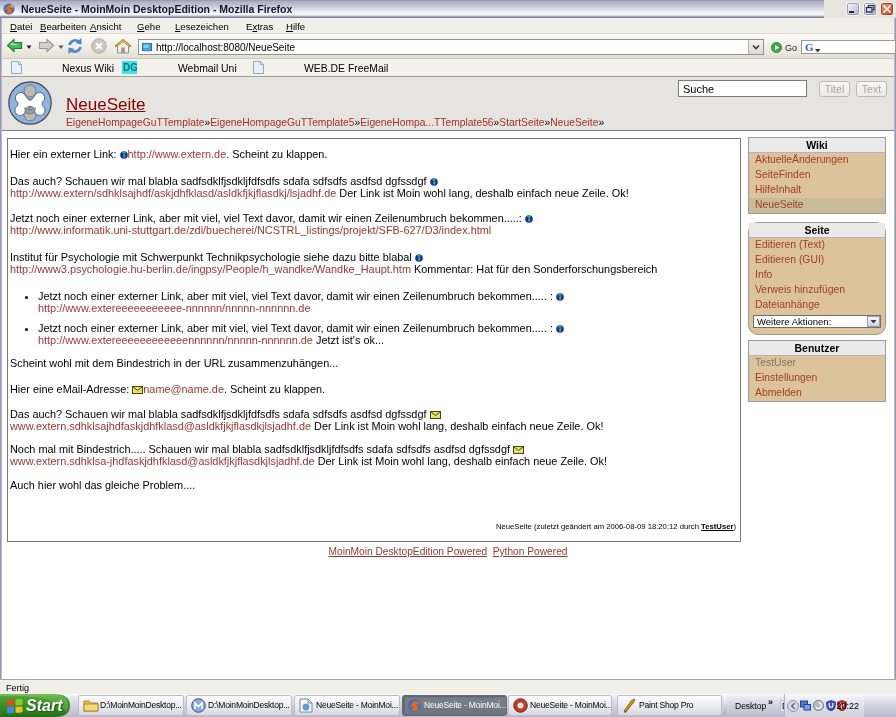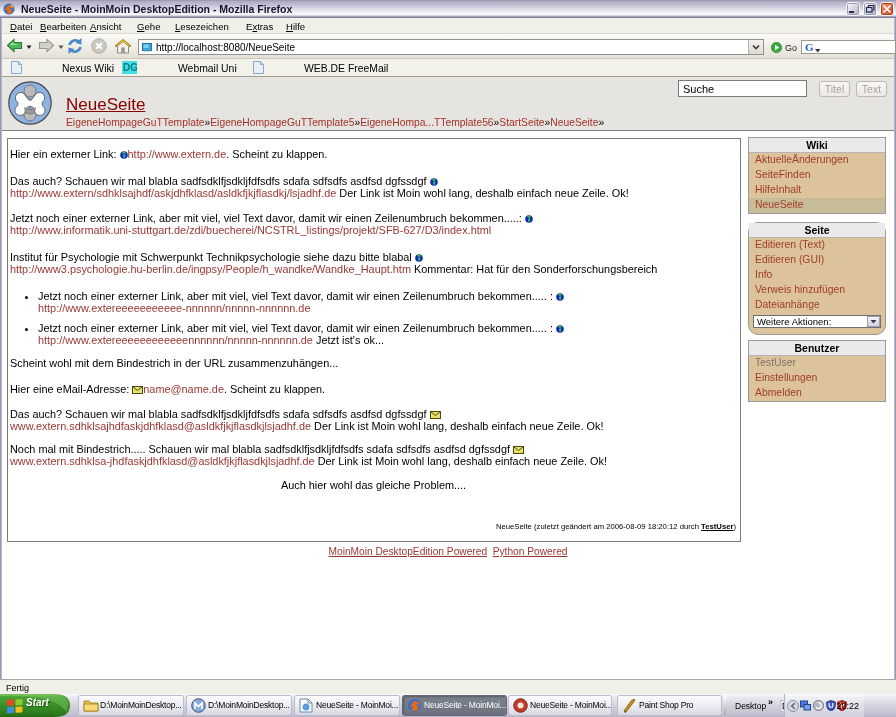--- a/index.html
+++ b/index.html
@@ -1,18 +1,18 @@
 <!DOCTYPE html>
 <html><head><meta charset="utf-8"><style>
 * { margin:0; padding:0; box-sizing:border-box; }
 html,body { width:896px; height:717px; overflow:hidden; font-family:"Liberation Sans",sans-serif; }
 body { position:relative; background:#E5E4DF; }
 
 
-#titlebar { position:absolute; left:0; top:0; width:896px; height:18px;
+#titlebar { position:absolute; left:0; top:0; width:824px; height:18px;
   background:linear-gradient(to bottom,#8e8da6 0,#abaac0 1px,#b6b5ca 3px,#c8c7d8 6px,#dcdbe6 9px,#efeef4 12px,#f9f9fc 14px,#f0f0f5 15px,#8c8ba4 17px,#787795 18px); }
 #titlebar .ttl { position:absolute; left:21px; top:3px; font-size:10.5px; font-weight:bold; color:#15152e; }
 .tbtn { position:absolute; top:2px; width:14px; height:14px; border-radius:3px; border:1px solid #f6f6fa;
   background:linear-gradient(135deg,#fdfdfe,#d0d0e0 60%,#a9a9c2); box-shadow:inset 0 0 0 1px #9a9ab4; }
 #btn-close { background:linear-gradient(135deg,#f0a584,#dd6a42 55%,#c04c20); box-shadow:inset 0 0 0 1px #a84518; }
 .tbtn svg { position:absolute; left:0; top:0; }
 
 
 #menubar { position:absolute; left:2px; top:18px; width:892px; height:16px; background:#f0efe8; border-bottom:1px solid #dddbd0; font-size:9.6px; color:#000; }
 #menubar span.mi { position:absolute; top:3px; }
@@ -41,21 +41,21 @@
 #crumbs a { color:#a43127; }
 #searchbox { position:absolute; left:676px; top:2px; width:129px; height:17px; border:1px solid #7c7a78; background:#fff; font-size:11px; padding:1px 4px; font-family:"Liberation Sans",sans-serif; color:#000; }
 .hbtn { position:absolute; top:3px; height:16px; width:31px; background:linear-gradient(to bottom,#f8f7f4,#eceae3); border:1px solid #bdbab0; border-radius:3px; color:#a5a39d; font-size:10.5px; text-align:center; line-height:14px; }
 
 
 #content { position:absolute; left:5px; top:60px; width:734px; height:404px; background:#fff; border:1px solid #7a7a7a; padding:9px 3px 0 2px; font-size:10.9px; line-height:12px; color:#000; }
 #content a { color:#993733; }
 #content p.m15 { margin-top:15px; }
 #content p.m14 { margin-top:14px; }
 #content p.m13 { margin-top:13px; }
-#content p.m12 { margin-top:12px;text-align:center; }
+#content p.m12 { margin-top:12px; }
 #content p.m11 { margin-top:11px; }
 #content ul { margin-top:15px; padding-left:28px; }
 #content li.m8 { margin-top:8px; }
 #lastmod { position:absolute; right:4px; top:382px; font-size:7.7px; color:#000; }
 #lastmod a { color:#000; text-decoration:underline; }
 .ico { display:inline-block; vertical-align:-1px; }
 
 
 .sbox { position:absolute; left:746px; width:138px; border:1px solid #9b9b9b; background:#dcc39b; font-size:10.4px; }
 .sbox .hd { background:#eaeaea; border-bottom:1px solid #b5b5b5; text-align:center; font-weight:bold; font-size:10.5px; color:#000; height:15px; line-height:14px; }
@@ -311,21 +311,21 @@
       <path d="M0 1 L54 1 Q68 1 68 11 Q68 15 66 18 Q60 8 40 4 Q20 1 0 2 Z" fill="#8fd072" opacity="0.35"></path>
     </svg>
   <svg width="18" height="18" style="position:absolute;left:6px;top:3px;">
       <g transform="skewY(-4)">
         <rect x="1" y="3" width="7" height="6" rx="1" fill="#e8442c"></rect>
         <rect x="9.5" y="3" width="7" height="6" rx="1" fill="#8ccc30"></rect>
         <rect x="1" y="10.5" width="7" height="6" rx="1" fill="#3a8ee8"></rect>
         <rect x="9.5" y="10.5" width="7" height="6" rx="1" fill="#f4c018"></rect>
       </g>
     </svg>
-  <span style="position:absolute;left:26px;top:3px;font-size:10px;font-weight:bold;font-style:italic;color:#fff;text-shadow:1px 1px 1px #1e5a12;">Start</span>
+  <span style="position:absolute;left:26px;top:3px;font-size:16px;font-weight:bold;font-style:italic;color:#fff;text-shadow:1px 1px 1px #1e5a12;">Start</span>
 
   <div class="tkbtn" style="left:79px;width:104px;">
       <svg class="tico" width="16" height="14">
         <path d="M1 3 h5 l2 2 h7 v8 h-14 z" fill="#f0c24a" stroke="#a07818" stroke-width="0.8"></path>
         <path d="M1 6 h14 v7 h-14 z" fill="#f8d878" stroke="#a07818" stroke-width="0.8"></path>
       </svg>
       <span class="lbl">D:\MoinMoinDesktop...</span>
     </div>
   <div class="tkbtn" style="left:187px;width:104px;">
       <svg class="tico" width="15" height="15">

